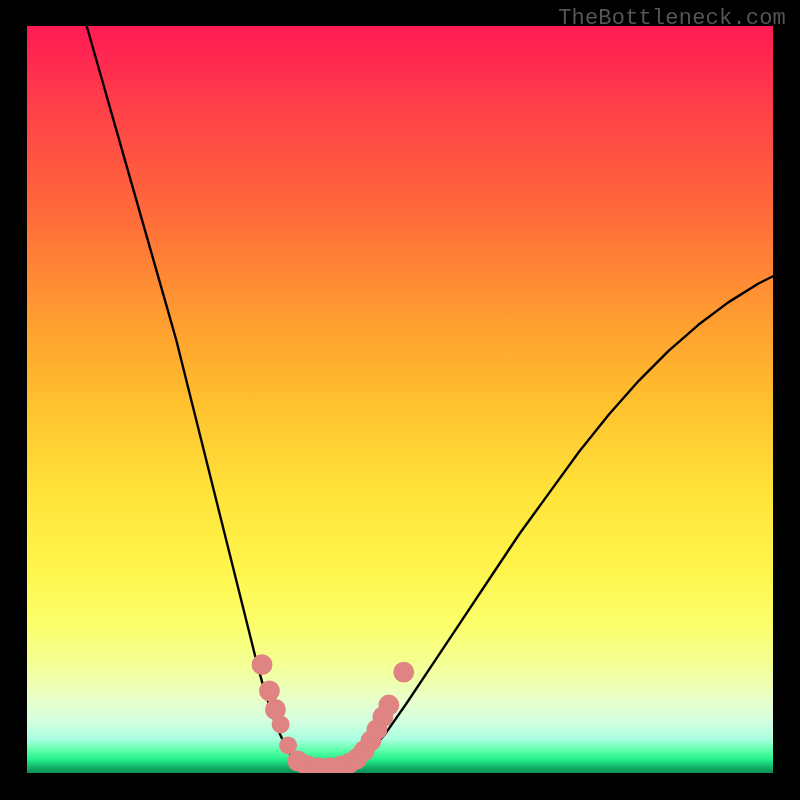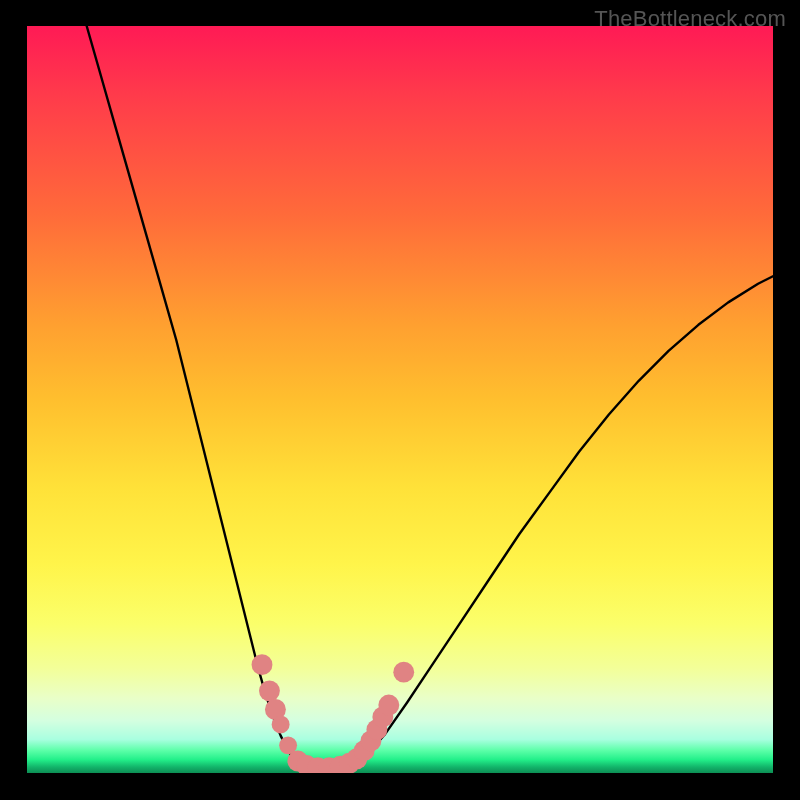--- a/index.html
+++ b/index.html
@@ -8,20 +8,21 @@
     width: 800px;
     height: 800px;
     background: #000;
     font-family: Arial, Helvetica, sans-serif;
     overflow: hidden;
   }
   .stage {
     position: relative;
     width: 800px;
     height: 800px;
+    font-family: Liberation Mono, monospace;
   }
   .watermark {
     position: absolute;
     top: 6px;
     right: 14px;
     color: #555;
     font-size: 22px;
     font-weight: 400;
     letter-spacing: 0.2px;
     z-index: 20;

